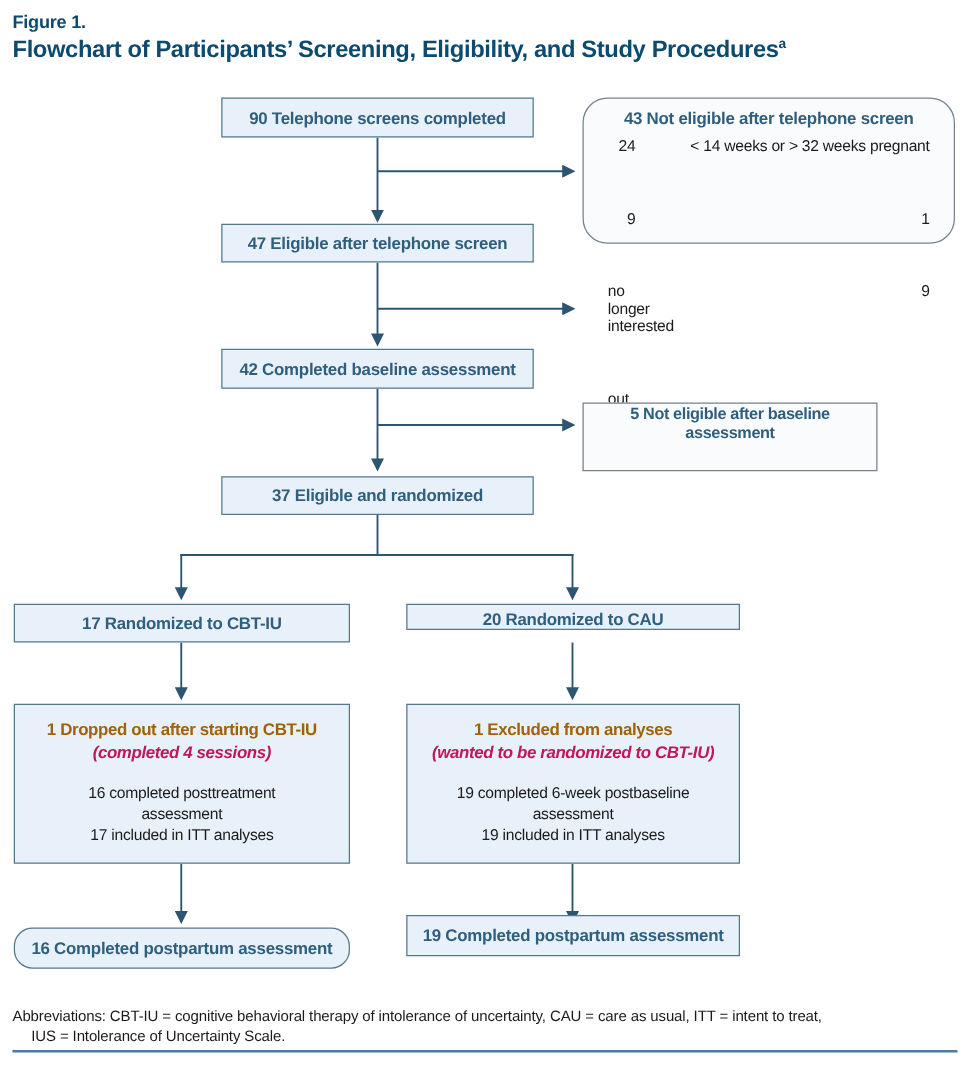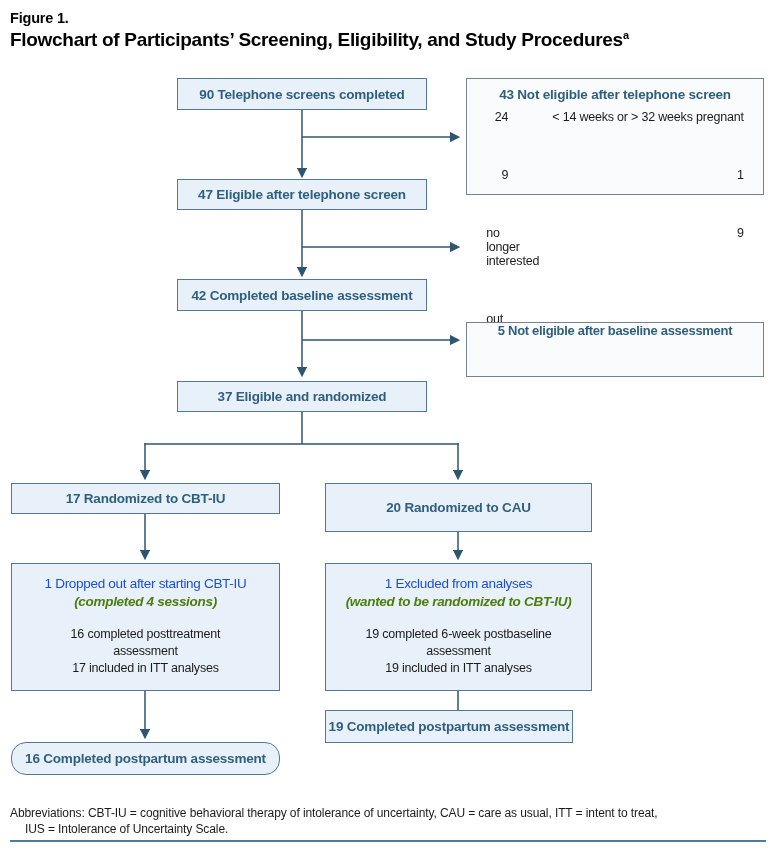--- a/index.html
+++ b/index.html
@@ -2,47 +2,47 @@
 <html><head>
 <meta charset="utf-8">
 <style>
   html,body{margin:0;padding:0;background:#ffffff;}
   .page{
     position:relative;width:776px;height:853px;background:#ffffff;overflow:hidden;
     font-family:"Liberation Sans",sans-serif;color:#1b1b1b;
   }
   .fig-label{
     position:absolute;top:10px;left:10px;
-    font-size:14.5px;font-weight:bold;color:#000000;letter-spacing:-0.2px;
+    font-size:14.5px;font-weight:bold;color:#0c4a6e;letter-spacing:-0.2px;
   }
   .fig-title{
     position:absolute;top:29px;left:10px;margin:0;white-space:nowrap;
-    font-size:19px;font-weight:bold;color:#000000;letter-spacing:-0.3px;
+    font-size:19px;font-weight:bold;color:#0c4a6e;letter-spacing:-0.3px;
   }
   .fig-title sup{font-size:11px;}
   .diagram{position:absolute;top:0;left:0;width:776px;height:800px;}
   .connectors{position:absolute;top:0;left:0;pointer-events:none;}
   .box{
     position:absolute;box-sizing:border-box;display:flex;align-items:center;justify-content:center;
     text-align:center;letter-spacing:-0.2px;
   }
   .box.main{
     background:#e8f1f9;border:1.5px solid #54788f;color:#2f5f7f;
     font-weight:bold;font-size:13.5px;
   }
   .box.side{
     background:#fafbfc;border:1.5px solid #74828f;color:#2f5f7f;
     font-weight:bold;font-size:13.5px;flex-direction:column;justify-content:flex-start;
   }
   .box.detail{
     background:#e8f1f9;border:1.5px solid #54788f;
     flex-direction:column;justify-content:flex-start;padding-top:11px;
   }
-  .detail-title{color:#1d4ed8;font-weight:normal;font-size:13.5px;line-height:1.32;letter-spacing:-0.3px;}
-  .detail-note{color:#4d7c0f;font-weight:bold;font-style:italic;font-size:13.5px;line-height:1.32;letter-spacing:-0.3px;}
+  .detail-title{color:#a16207;font-weight:bold;font-size:13.5px;line-height:1.32;letter-spacing:-0.3px;}
+  .detail-note{color:#be185d;font-weight:bold;font-style:italic;font-size:13.5px;line-height:1.32;letter-spacing:-0.3px;}
   .detail-sub{margin-top:15px;color:#1b1b1b;font-weight:normal;font-size:12.5px;line-height:1.38;}
   .side-title{margin-top:8px;font-size:13.5px;font-weight:bold;color:#2f5f7f;letter-spacing:-0.2px;}
   .side-list{
     display:grid;grid-template-columns:22px auto;column-gap:5px;row-gap:3px;
     margin:8px auto 0;width:max-content;
     color:#1b1b1b;font-weight:normal;font-size:12.5px;text-align:left;gap:44px;
   }
   .side-list .num{text-align:right;}
   .side-single{font-size:13px;letter-spacing:-0.3px;}
   .side-reason{font-style:italic;margin-top:2px;}
@@ -94,42 +94,42 @@
     <div class="box main" style="left:177px;top:179px;width:250px;height:31px;">
       <span>47 Eligible after telephone screen</span>
     </div>
     <div class="box main" style="left:177px;top:279px;width:250px;height:32px;">
       <span>42 Completed baseline assessment</span>
     </div>
     <div class="box main" style="left:177px;top:381px;width:250px;height:31px;">
       <span>37 Eligible and randomized</span>
     </div>
 
-    <div class="box side" style="left:466px;top:78px;width:298px;height:117px;">
+    <div class="box side" style="left:466px;top:78px;width:298px;height:117px;border-radius:20px;">
       <div class="side-title">43 Not eligible after telephone screen</div>
       <div class="side-list">
         <span class="num">24</span>
         <span class="txt">&lt; 14 weeks or &gt; 32 weeks pregnant</span>
         <span class="num">9</span>
         <span class="num">1</span>
         <span class="txt">no longer interested</span>
         <span class="num">9</span>
         <span class="txt">out of contact/reason unknown</span>
       </div>
     </div>
 
 
-    <div class="box side side-center" style="left:466px;top:322px;width:298px;height:55px;gap:38px;">
+    <div class="box side side-center" style="left:466px;top:322px;width:236px;height:55px;gap:38px;">
       <div class="side-single">5 Not eligible after baseline assessment</div>
     </div>
 
     <div class="box main" style="left:11px;top:483px;width:269px;height:31px;">
       <span>17 Randomized to CBT-IU</span>
     </div>
-    <div class="box main" style="left:325px;top:483px;width:267px;height:49px;">
+    <div class="box main" style="left:325px;top:483px;width:267px;height:21px;align-items:flex-end;">
       <span>20 Randomized to CAU</span>
     </div>
 
     <div class="box detail" style="left:11px;top:563px;width:269px;height:128px;">
       <div class="detail-title">1 Dropped out after starting CBT-IU</div>
       <div class="detail-note">(completed 4 sessions)</div>
       <div class="detail-sub">
         <div>16 completed posttreatment</div>
         <div>assessment</div>
         <div>17 included in ITT analyses</div>
@@ -142,21 +142,21 @@
       <div class="detail-sub">
         <div>19 completed 6-week postbaseline</div>
         <div>assessment</div>
         <div>19 included in ITT analyses</div>
       </div>
     </div>
 
     <div class="box main" style="left:11px;top:742px;width:269px;height:33px;border-radius:15px;">
       <span>16 Completed postpartum assessment</span>
     </div>
-    <div class="box main" style="left:325px;top:710px;width:248px;height:33px;">
+    <div class="box main" style="left:325px;top:732px;width:267px;height:33px;">
       <span>19 Completed postpartum assessment</span>
     </div>
 
   </div>
 
   <div class="footnote">
     <div class="fn-line1">Abbreviations: CBT-IU = cognitive behavioral therapy of intolerance of uncertainty, CAU = care as usual, ITT = intent to treat,</div>
     <div class="fn-line2">IUS = Intolerance of Uncertainty Scale.</div>
   </div>
 

